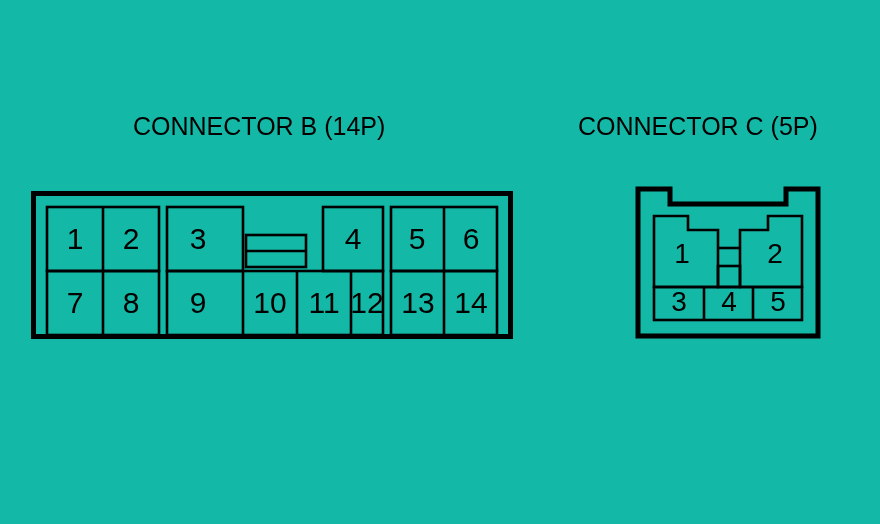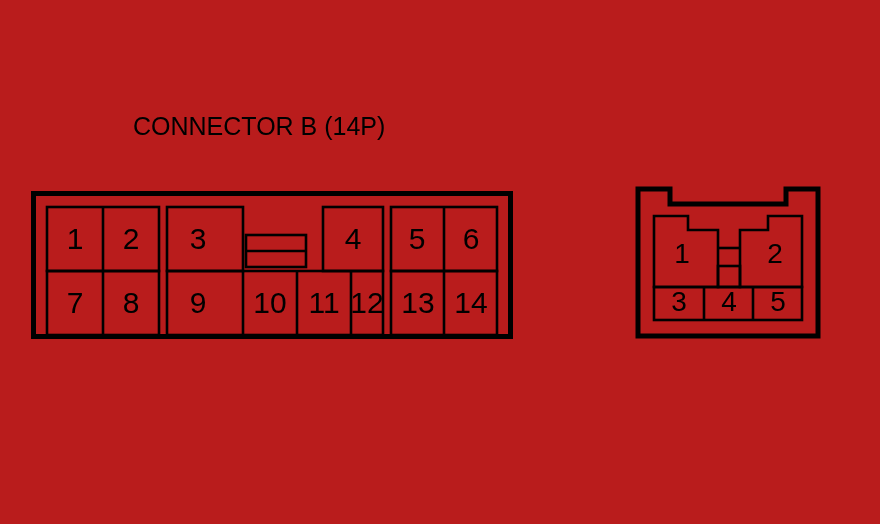--- a/index.html
+++ b/index.html
@@ -11,21 +11,21 @@
     width: 880px;
     height: 524px;
     font-family: "Liberation Sans", sans-serif;
     color: #000000;
     overflow: hidden;
   }
   #canvas {
     position: relative;
     width: 880px;
     height: 524px;
-    background: #b91c1c;
+    background: #14b8a6;
   }
   .conn-title {
     position: absolute;
     font-family: "Liberation Sans", sans-serif;
     font-size: 25px;
     font-weight: 400;
     color: #000000;
     white-space: nowrap;
     letter-spacing: 0px;
   }
@@ -54,20 +54,21 @@
   .cell-line  { fill: none; stroke: #000000; stroke-width: 2.6; }
   .tab-line   { fill: none; stroke: #000000; stroke-width: 2.6; }
 </style>
 </head>
 <body>
 
 <div id="canvas">
 
   <div class="conn-title" id="title-b">CONNECTOR B (14P)</div>
 
+  <div class="conn-title" id="title-c">CONNECTOR C (5P)</div>
 
   <svg id="svg-b" class="conn-svg" width="484" height="150" viewBox="0 0 484 150">
 
     <rect class="frame-outer" x="3.5" y="3.5" width="477" height="143"></rect>
 
     <rect class="cell-line" x="17" y="17" width="112" height="64"></rect>
     <line class="cell-line" x1="73" y1="17" x2="73" y2="81"></line>
 
     <rect class="cell-line" x="137" y="17" width="76" height="64"></rect>
 

